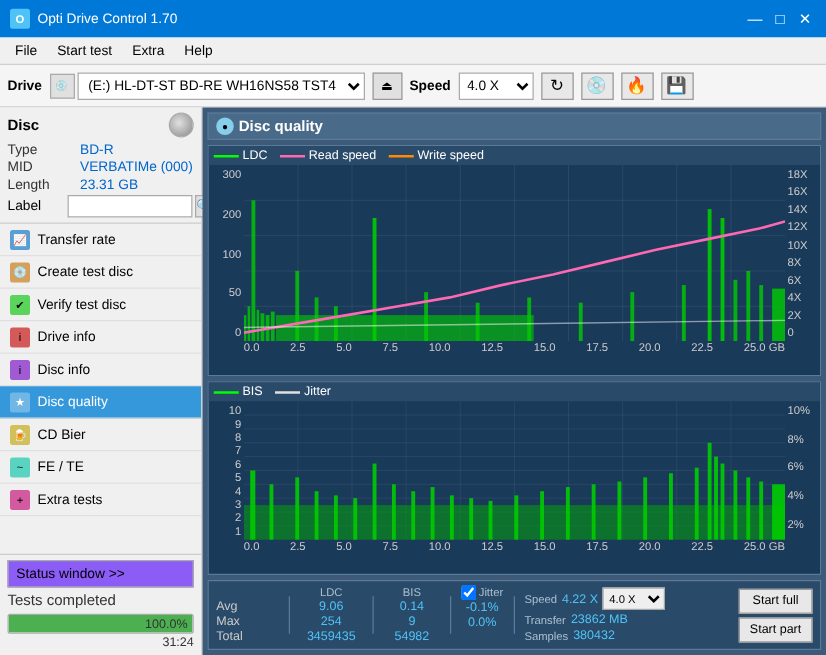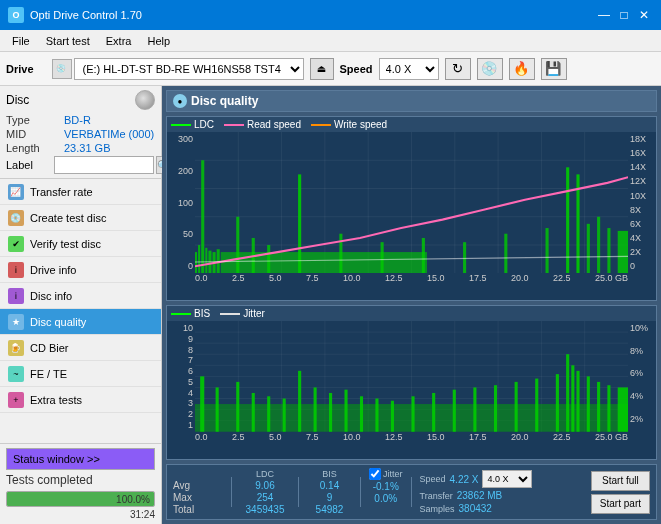--- a/index.html
+++ b/index.html
@@ -69,21 +69,21 @@
       height: 34px;
       display: flex;
       align-items: center;
       padding: 0 6px;
       border-bottom: 1px solid #d0d0d0;
       gap: 6px;
     }
     .toolbar-label {
       font-size: 11px;
       font-weight: bold;
-      margin-right: 12px;
+      margin-right: 0;
       text-align: right;
     }
     .drive-select {
       height: 22px;
       border: 1px solid #aaa;
       background: white;
       font-size: 11px;
       padding: 0 4px;
       width: 230px;
     }
@@ -135,21 +135,21 @@
       padding: 4px 6px;
       border-bottom: 1px solid #ccc;
     }
     .disc-panel-header {
       display: flex;
       align-items: center;
       justify-content: space-between;
       margin-bottom: 4px;
     }
     .disc-label {
-      font-weight: normal;
+      font-weight: bold;
       font-size: 12px;
     }
     .disc-icon {
       width: 20px; height: 20px;
       border-radius: 50%;
       background: radial-gradient(circle at 40% 40%, #e0e0e0, #888);
       border: 1px solid #aaa;
     }
     .disc-row {
       display: flex;

